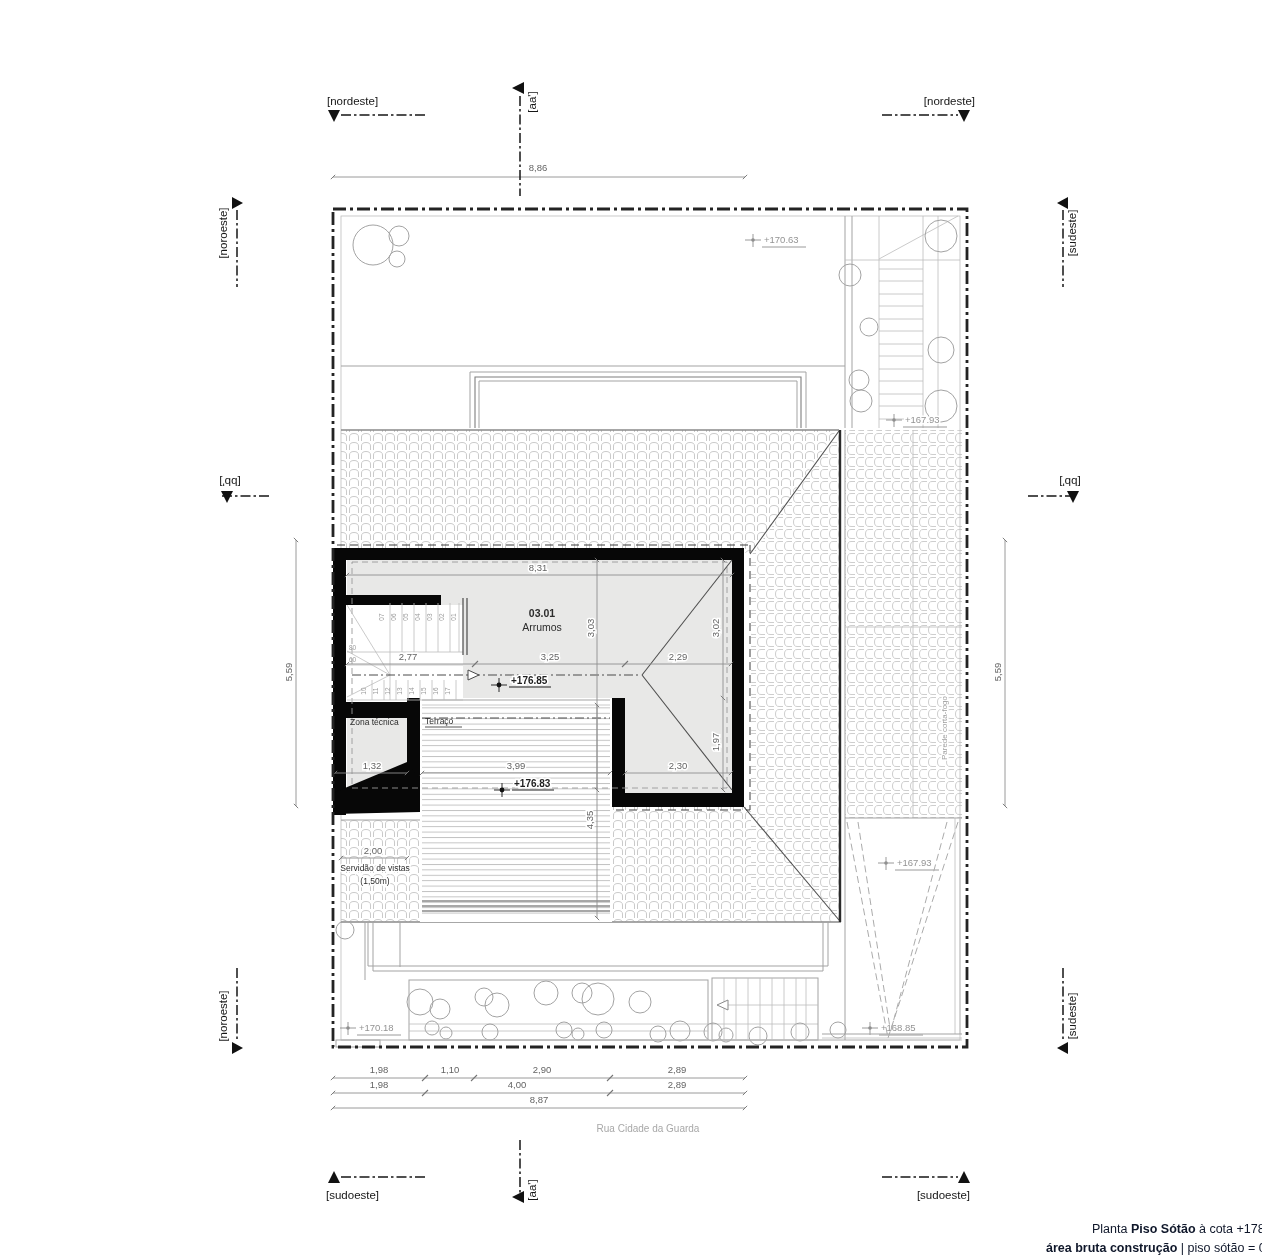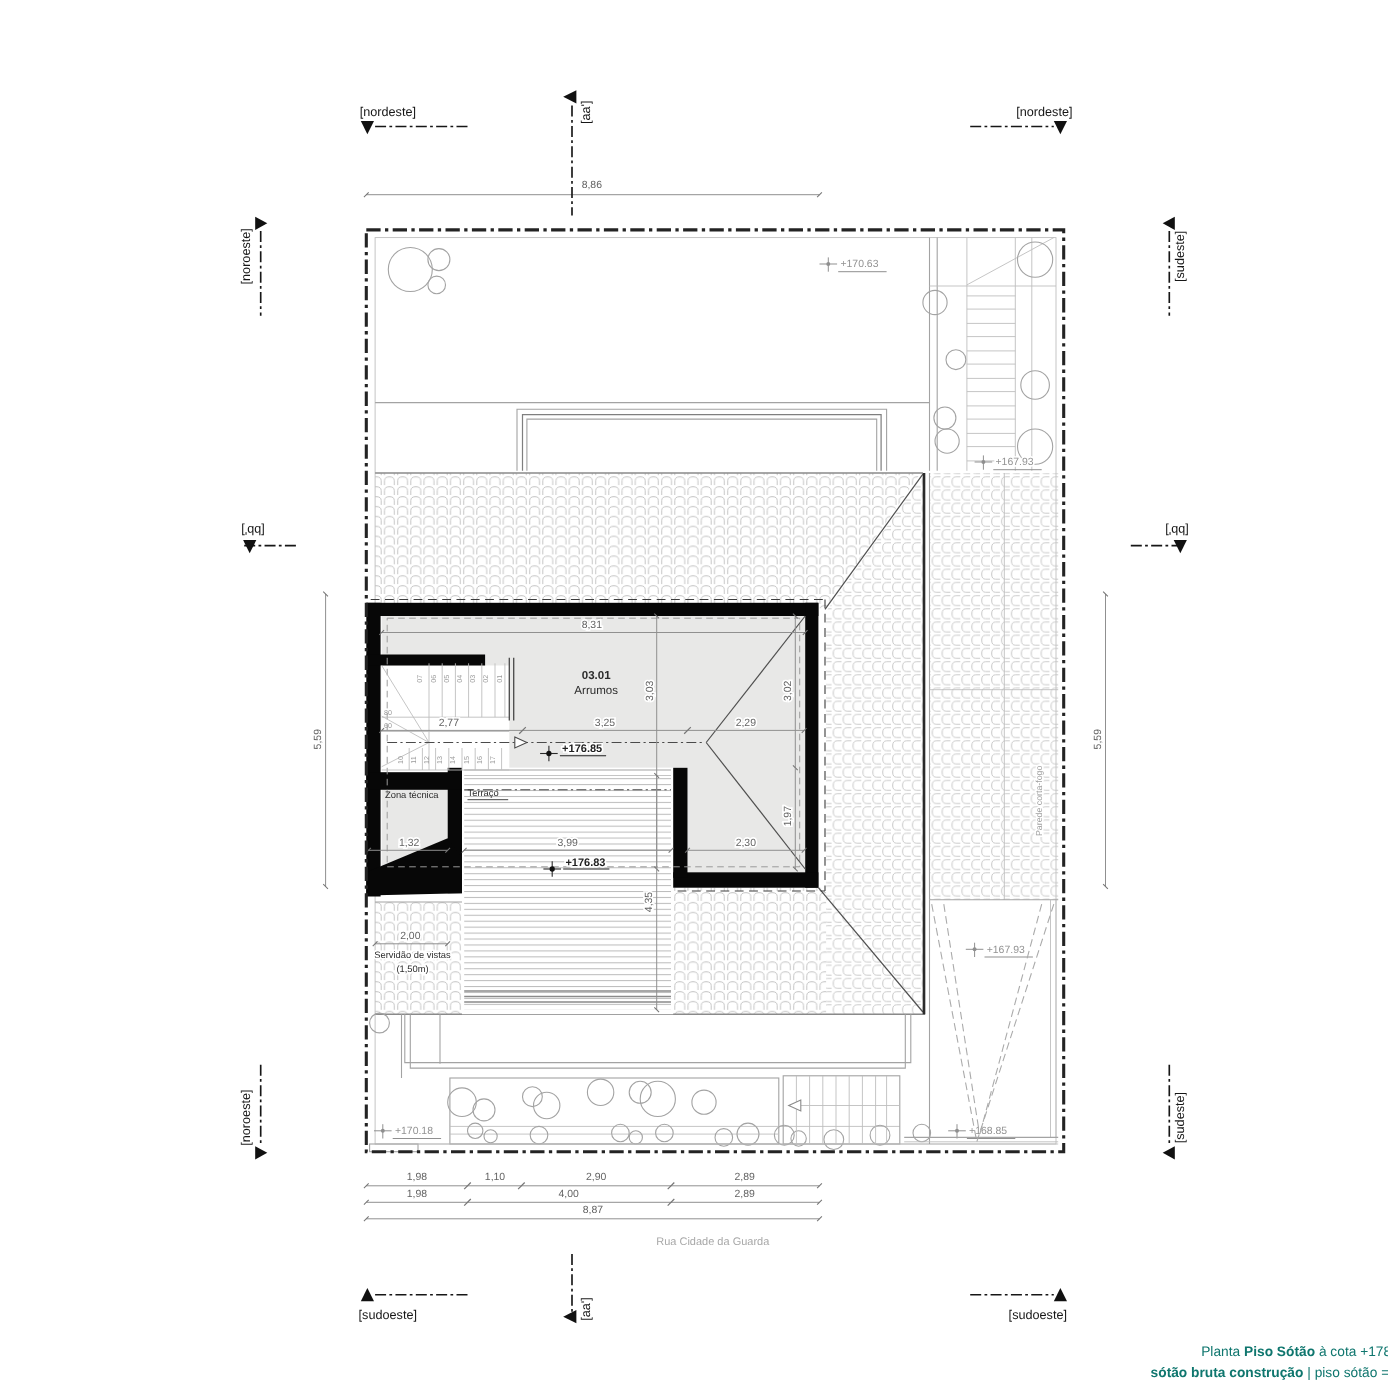--- a/index.html
+++ b/index.html
@@ -26,21 +26,21 @@
   .t-elg{font-size:9.5px;fill:#939393;}
   .t-eld{font-size:10px;fill:#1f1f1f;font-weight:bold;}
   .t-rno{font-size:10.5px;fill:#2c2c2c;font-weight:bold;}
   .t-rnm{font-size:10.5px;fill:#2c2c2c;}
   .t-lab{font-size:8.5px;fill:#2c2c2c;}
   .t-stp{font-size:6.5px;fill:#9b9b9b;}
   .t-mkr{font-size:11.5px;fill:#161616;}
   .t-str{font-size:10px;fill:#a8a8a8;}
   .t-fw{font-size:8px;fill:#a0a0a0;}
   .halo{paint-order:stroke;stroke:#ffffff;stroke-width:3px;}
-  #titleblock{position:absolute;top:1222px;left:0;width:1262px;height:34px;font-size:12.5px;color:#0f766e;white-space:nowrap;}
+  #titleblock{position:absolute;top:1222px;left:0;width:1262px;height:34px;font-size:12.5px;color:#0f172a;white-space:nowrap;}
   #tb1{position:absolute;left:1092px;top:0;}
   #tb2{position:absolute;left:1046px;top:19px;}
   .b{font-weight:bold;}
 </style>
 </head>
 <body>
 
 <svg width="1262" height="1256" viewBox="0 0 1262 1256">
   <defs>
     <pattern id="tA" width="12" height="9" patternUnits="userSpaceOnUse">
@@ -476,14 +476,14 @@
     <g>
       <line x1="882" y1="1177" x2="958" y2="1177" class="sect"></line>
       <polygon class="tri" points="958,1183 970,1183 964,1171"></polygon>
       <text class="t-mkr" text-anchor="end" x="970" y="1199">[sudoeste]</text>
     </g>
   </g>
 </svg>
 
 <div id="titleblock">
   <div id="tb1"><span>Planta </span><span class="b">Piso Sótão</span><span> à cota +178</span></div>
-  <div id="tb2"><span class="b">sótão bruta construção</span><span> | piso sótão = 031</span></div>
+  <div id="tb2"><span class="b">área bruta construção</span><span> | piso sótão = 031</span></div>
 </div>
 
 </body></html>

